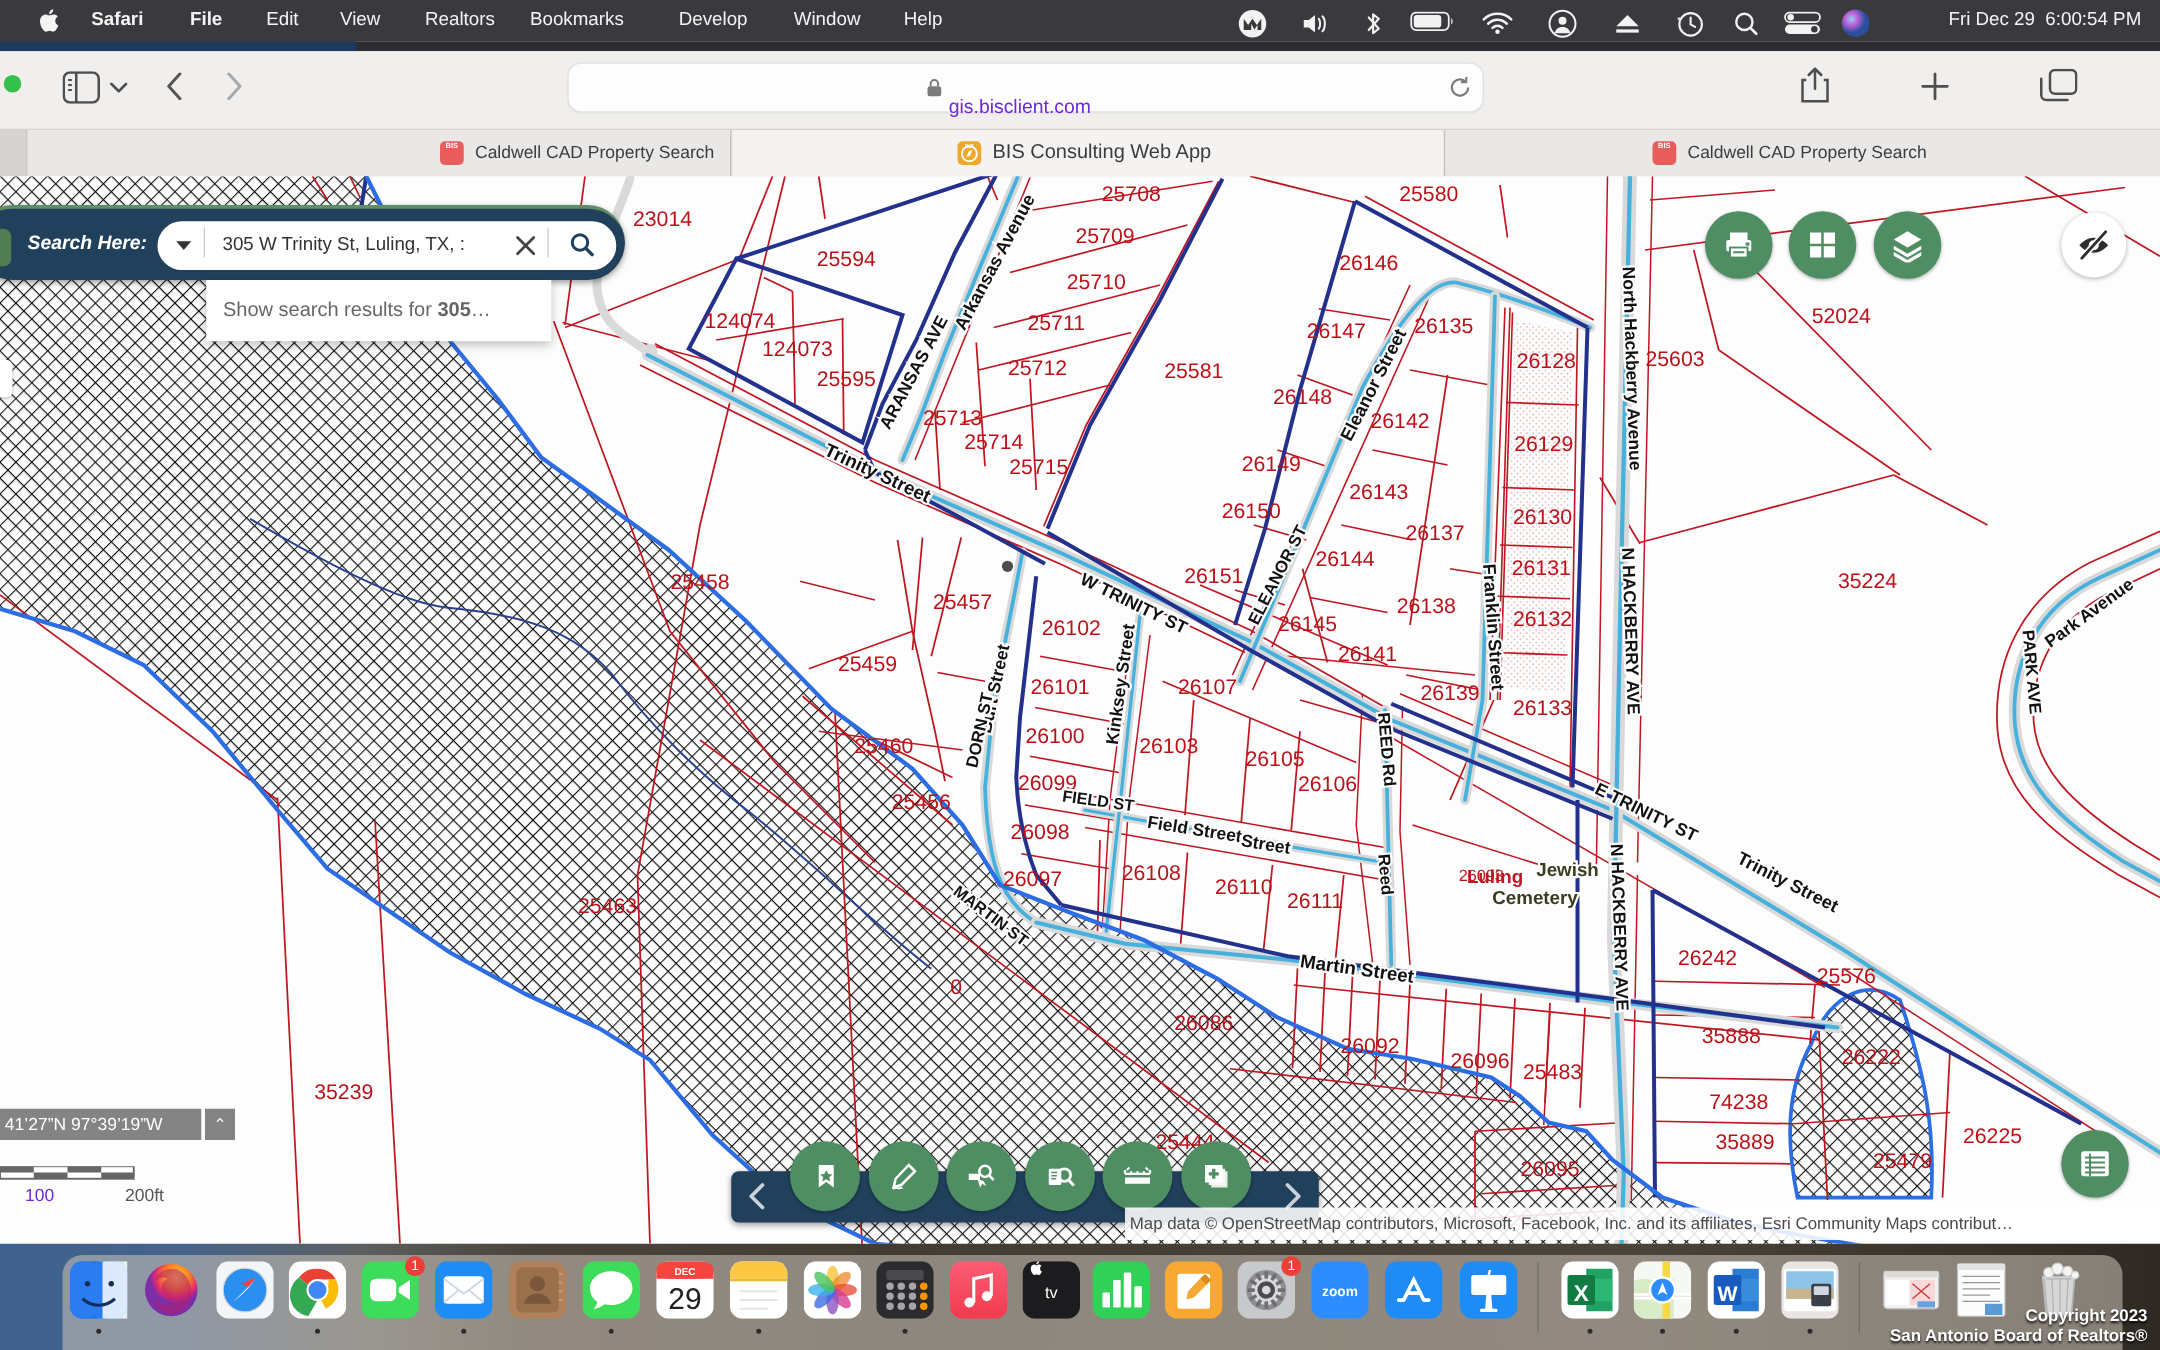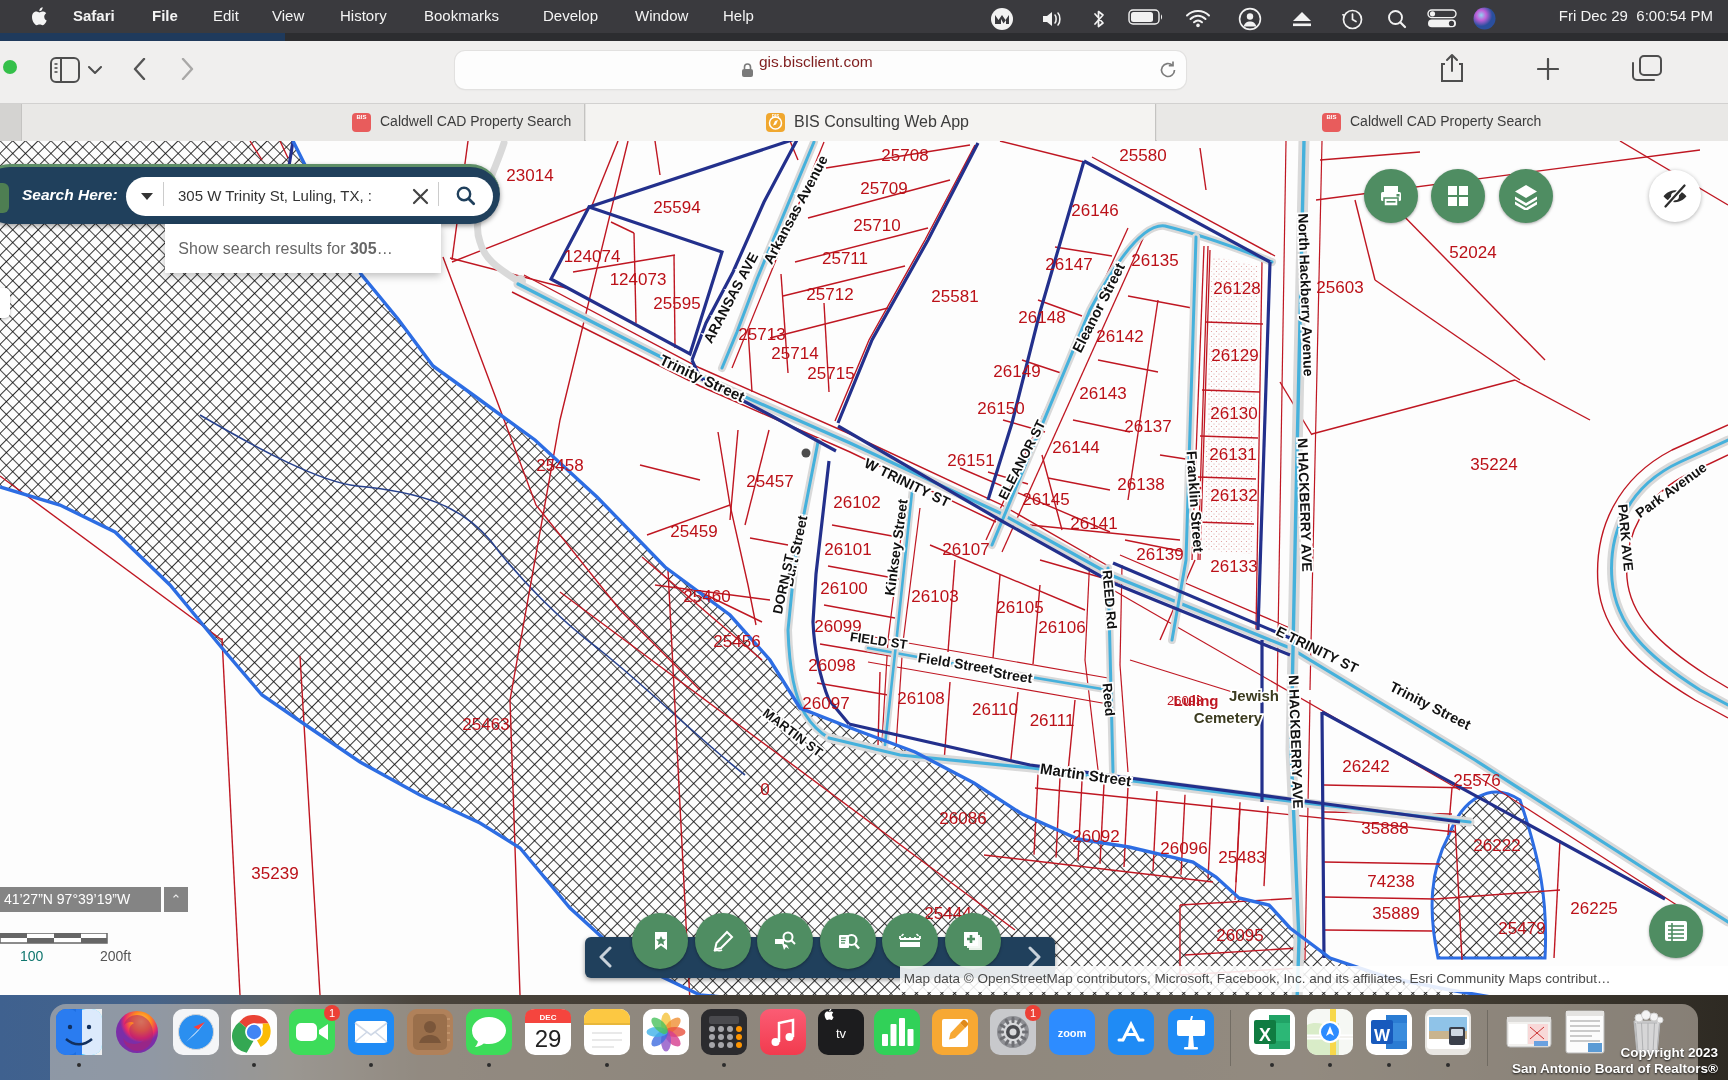--- a/index.html
+++ b/index.html
@@ -34,21 +34,21 @@
 <div id="stage">
 
 <div id="menubar" class="abs">
 <svg class="abs" style="left:30px;top:6px" width="18" height="22" viewBox="0 0 18 22">
         <path fill="#f4f4f4" d="M12.4 5.6c-1.3 0-2.4.8-3 .8-.7 0-1.7-.8-2.8-.8C4.4 5.6 2 7.4 2 11c0 2.2.8 4.5 1.9 6 .9 1.2 1.7 2.3 2.8 2.3 1.1 0 1.6-.7 3-.7 1.3 0 1.7.7 2.9.7 1.2 0 2-1.1 2.8-2.2.9-1.3 1.2-2.5 1.3-2.6-.1-.1-2.5-1-2.5-3.8 0-2.3 1.9-3.4 2-3.5-1.1-1.6-2.8-1.6-3.8-1.6zM11.8 3.9c.5-.7.9-1.6.8-2.6-.8 0-1.8.6-2.4 1.3-.5.6-1 1.6-.8 2.5.9.1 1.8-.5 2.4-1.2z"></path>
       </svg>
 <span class="it" style="left:73px;font-weight:bold">Safari</span>
 <span class="it" style="left:152px;font-weight:bold">File</span>
 <span class="it" style="left:213px;font-weight:normal">Edit</span>
 <span class="it" style="left:272px;font-weight:normal">View</span>
-<span class="it" style="left:340px;font-weight:normal">History</span>
+<span class="it" style="left:340px;font-weight:normal">Realtors</span>
 <span class="it" style="left:424px;font-weight:normal">Bookmarks</span>
 <span class="it" style="left:543px;font-weight:normal">Develop</span>
 <span class="it" style="left:635px;font-weight:normal">Window</span>
 <span class="it" style="left:723px;font-weight:normal">Help</span>
 <span class="it" style="right:15px;font-size:15px">Fri Dec 29&nbsp;&nbsp;6:00:54 PM</span>
 
 <svg class="abs" style="left:990px;top:7px" width="24" height="24" viewBox="0 0 24 24">
         <circle cx="12" cy="12" r="11" fill="#f2f2f2"></circle>
         <path d="M5 17V8l3.5 5L12 8l3.5 5L19 8v9h-3v-4l-2.5 3.5L11 12v5z" fill="#39393d"></path>
       </svg>
@@ -123,21 +123,21 @@
         <path d="M11 1L2 11l9 10" stroke="#555" stroke-width="2.4" fill="none" stroke-linecap="round" stroke-linejoin="round"></path>
       </svg>
 <svg class="abs" style="left:181px;top:17px" width="13" height="22" viewBox="0 0 13 22">
         <path d="M2 1l9 10-9 10" stroke="#a9a8a7" stroke-width="2.4" fill="none" stroke-linecap="round" stroke-linejoin="round"></path>
       </svg>
 <div class="abs" style="left:455px;top:10px;width:731px;height:38px;background:#fdfdfd;border-radius:10px;box-shadow:0 0 0 1px #e2e1e0,0 1px 2px rgba(0,0,0,.08)"></div>
 <svg class="abs" style="left:741px;top:21px" width="13" height="16" viewBox="0 0 13 16">
         <rect x="1" y="7" width="11" height="8" rx="2" fill="#7a7a7a"></rect>
         <path d="M3.5 7V5a3 3 0 016 0v2" stroke="#7a7a7a" stroke-width="1.6" fill="none"></path>
       </svg>
-<div class="abs" style="left:759px;top:12px;font-size:15.5px;color:#7f1d1d">gis.bisclient.com</div>
+<div class="abs" style="left:759px;top:36px;font-size:15.5px;color:#6d28d9">gis.bisclient.com</div>
 <svg class="abs" style="left:1158px;top:19px" width="20" height="20" viewBox="0 0 20 20">
         <path d="M16.5 10a6.5 6.5 0 11-2-4.7" stroke="#7c7c7c" stroke-width="1.7" fill="none"></path>
         <path d="M15 1.5v4.2h-4.2" stroke="#7c7c7c" stroke-width="1.7" fill="none"></path>
       </svg>
 <svg class="abs" style="left:1440px;top:12px" width="24" height="30" viewBox="0 0 24 30">
         <path d="M12 2v16M12 2l-5 5M12 2l5 5" stroke="#4e4e4e" stroke-width="2" fill="none" stroke-linecap="round" stroke-linejoin="round"></path>
         <path d="M5 11H2v17h20V11h-3" stroke="#4e4e4e" stroke-width="2" fill="none"></path>
       </svg>
 <svg class="abs" style="left:1537px;top:17px" width="22" height="22" viewBox="0 0 22 22">
         <path d="M11 1v20M1 11h20" stroke="#4e4e4e" stroke-width="2.2" stroke-linecap="round"></path>
@@ -581,21 +581,21 @@
 <div id="attrib" class="abs">&nbsp;Map data © OpenStreetMap contributors, Microsoft, Facebook, Inc. and its affiliates, Esri Community Maps contribut…</div>
 <div id="coordbox" class="abs">&nbsp;41’27”N 97°39’19”W</div>
 <div id="coordup" class="abs">⌃</div>
 <svg class="abs" style="left:0;top:933px" width="110" height="12" viewBox="0 0 110 12">
       <rect x="0" y="0" width="107" height="10" fill="#fff" stroke="#666" stroke-width="1.5"></rect>
       <rect x="0" y="0" width="27" height="5" fill="#666"></rect>
       <rect x="27" y="5" width="27" height="5" fill="#666"></rect>
       <rect x="54" y="0" width="27" height="5" fill="#666"></rect>
       <rect x="81" y="5" width="26" height="5" fill="#666"></rect>
     </svg>
-<div class="abs" style="left:20px;top:948px;font-size:14px;color:#0f766e">100</div>
+<div class="abs" style="left:20px;top:948px;font-size:14px;color:#6d28d9">100</div>
 <div class="abs" style="left:100px;top:948px;font-size:14px;color:#555">200ft</div>
 <div id="dockwrap" class="abs">
       <div id="dockpanel"></div>
 <div class="dicon" style="left:56px"><svg width="46" height="46" viewBox="0 0 46 46">
           <rect width="46" height="46" rx="10" fill="#1e6fe0"></rect>
           <path d="M23 0h23v46H23z" fill="#fff" opacity=".85" style="mix-blend-mode:overlay"></path>
           <rect width="46" height="46" rx="10" fill="none"></rect>
           <path d="M23 2v42" stroke="#1a5cc0" stroke-width="1.5"></path>
           <rect x="0" y="0" width="23" height="46" rx="10" fill="#2a7cf0"></rect>
           <rect x="20" y="0" width="26" height="46" rx="10" fill="#dceafc"></rect>

